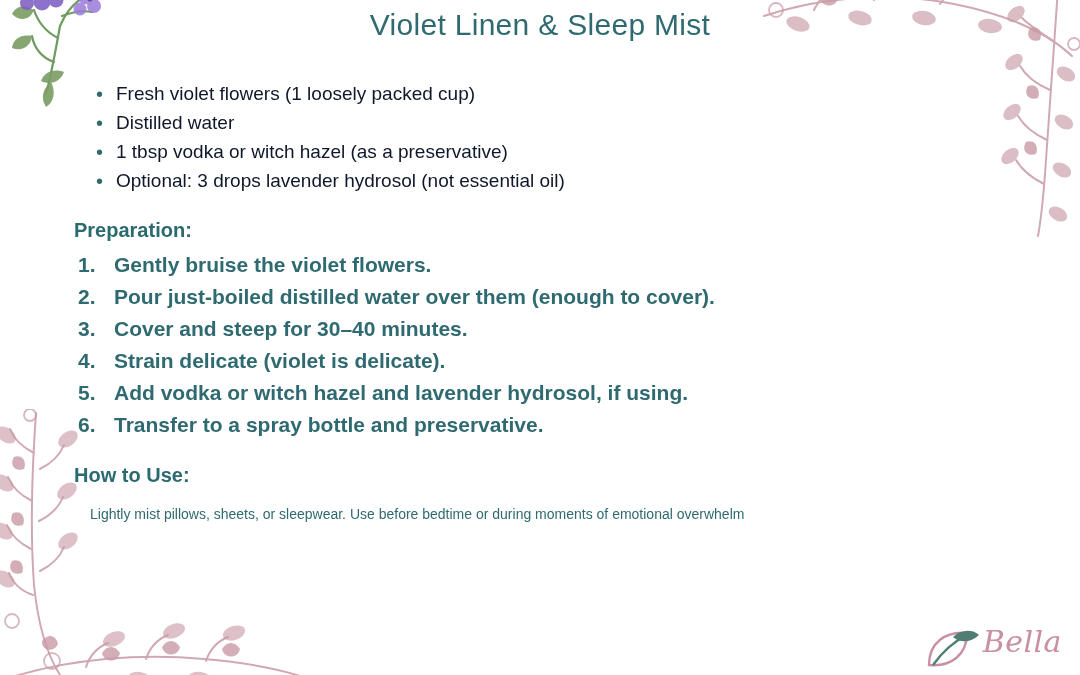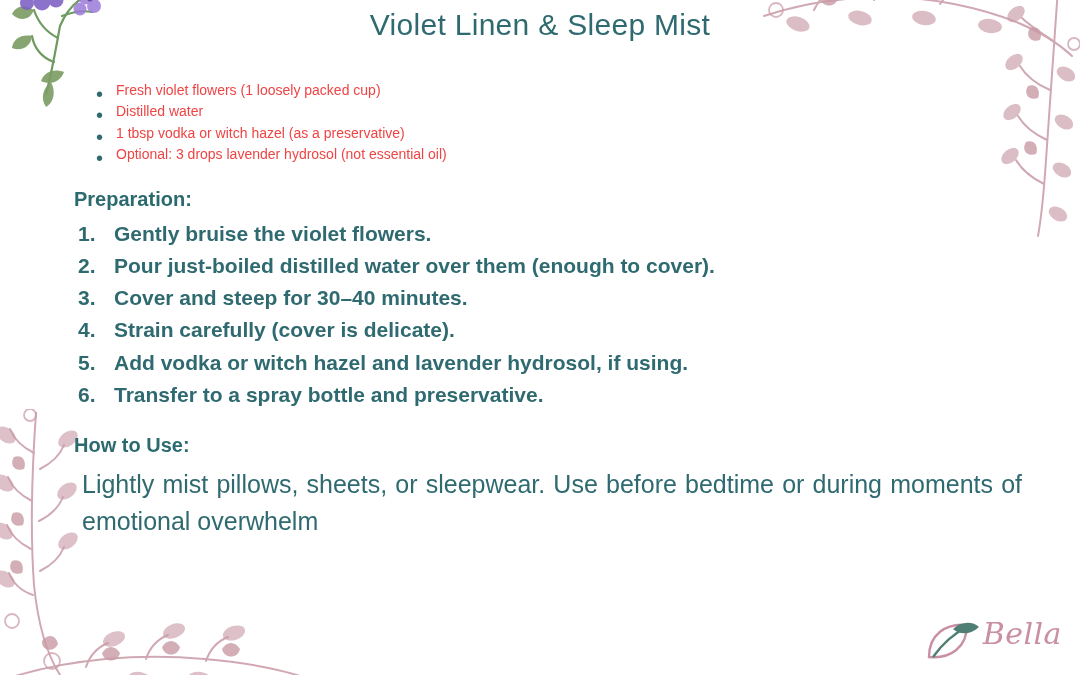--- a/index.html
+++ b/index.html
@@ -25,21 +25,21 @@
   }
 
   
   .deco {
     position: absolute;
     pointer-events: none;
   }
   .deco-topleft  { left: -6px;  top: -24px; }
   .deco-topright { right: -4px; top: -30px; }
   .deco-bottomleft { left: -10px; bottom: -18px; }
-  .deco-logo { right: 18px; bottom: 12px; }
+  .deco-logo { right: 18px; bottom: 4px; }
 
   
   .title {
     position: absolute;
     top: 8px;
     left: 0;
     width: 1080px;
     text-align: center;
     font-size: 30px;
     color: #2f6a70;
@@ -61,24 +61,24 @@
     line-height: 1.25;
   }
 
   ul.ingredients {
     list-style: none;
     margin: 0 0 0 0;
     padding: 0;
   }
   ul.ingredients li {
     position: relative;
-    font-size: 14px;
+    font-size: 19px;
     line-height: 1.52;
     padding-left: 42px;
-    color: #ef4444;
+    color: #0f172a;
   }
   ul.ingredients li::before {
     content: "\2022";
     position: absolute;
     left: 22px;
     top: -1px;
     font-size: 20px;
     color: #2f6a70;
   }
 
@@ -103,26 +103,26 @@
     left: 4px;
     top: 0;
     font-size: 21px;
     color: #2f6a70;
   }
 
   .spacer-prep { height: 22px; }
   .spacer-use  { height: 22px; }
 
   .usage-text {
-    font-size: 25px;
+    font-size: 14px;
     line-height: 1.5;
     color: #2f6a70;
     text-align: justify;
     width: 940px;
-    margin: 8px;
+    margin: 16px;
   }
 
   .logo-word {
     font-family: "DejaVu Serif", serif;
     font-style: italic;
     font-size: 30px;
     color: #c98fa4;
     letter-spacing: 0.5px;
   }
 </style>
@@ -279,21 +279,21 @@
       <li>Optional: 3 drops lavender hydrosol (not essential oil)</li>
     </ul>
 
     <div class="spacer-prep"></div>
 
     <div class="section-head">Preparation:</div>
     <ol class="preparation">
       <li>Gently bruise the violet flowers.</li>
       <li>Pour just-boiled distilled water over them (enough to cover).</li>
       <li>Cover and steep for 30–40 minutes.</li>
-      <li>Strain carefully (cover is delicate).</li>
+      <li>Strain delicate (violet is delicate).</li>
       <li>Add vodka or witch hazel and lavender hydrosol, if using.</li>
       <li>Transfer to a spray bottle and preservative.</li>
     </ol>
 
     <div class="spacer-use"></div>
 
     <div class="section-head">How to Use:</div>
     <p class="usage-text">Lightly mist pillows, sheets, or sleepwear.  Use before bedtime or during moments of emotional overwhelm</p>
 
   </div>

